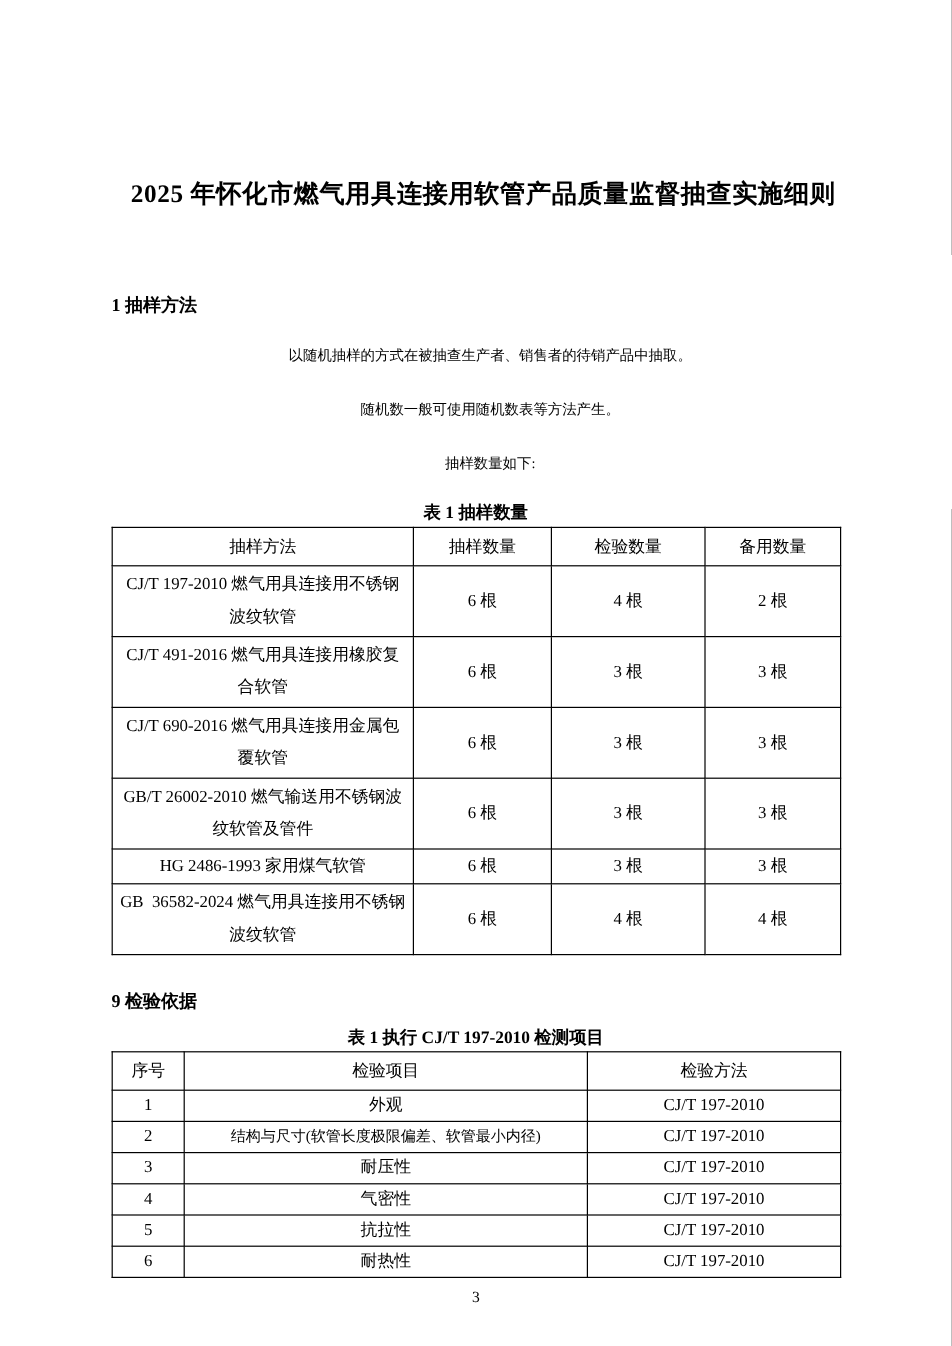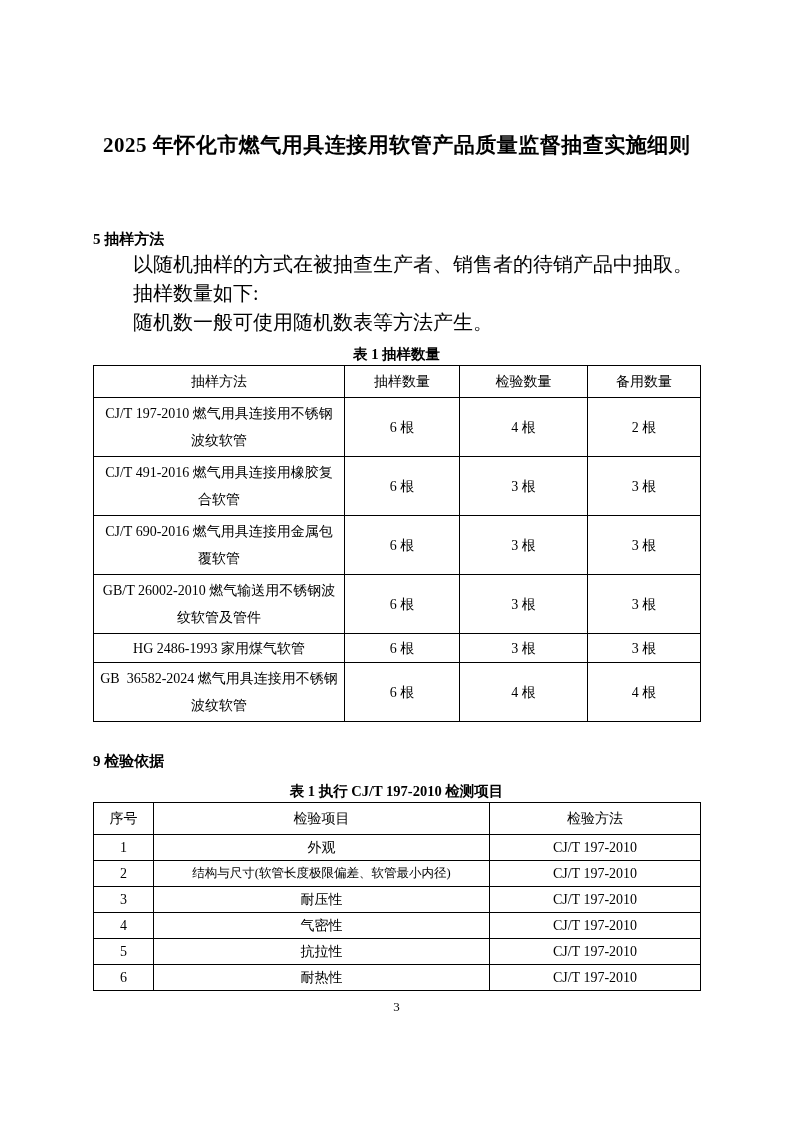--- a/index.html
+++ b/index.html
@@ -9,41 +9,42 @@
     height: 1122px;
     margin: 0 auto;
     background: #ffffff;
     box-sizing: border-box;
     padding: 128px 93px 0 93px;
     font-family: "Liberation Serif", "DejaVu Serif", serif;
     color: #000000;
     overflow: hidden;
   }
   .doc-title {
-    margin: 0;
+    margin: 16px;
     text-align: center;
     font-size: 21px;
     font-weight: bold;
     line-height: 34px;
     letter-spacing: 0.5px;
     white-space: nowrap;
   }
   .sec-heading {
     margin: 0;
     margin-top: 66px;
     font-size: 15px;
     font-weight: bold;
     line-height: 22px;
   }
   .sec-heading.second { margin-top: 28px; }
   .body-p {
-    margin: 0;
-    font-size: 20px;
+    margin: 16px;
+    font-size: 12px;
     line-height: 29px;
     text-indent: 2em;
+    text-align: center;
   }
   .tbl-caption {
     margin-top: 6px;
     text-align: center;
     font-size: 14.5px;
     font-weight: bold;
     line-height: 22px;
   }
   .tbl-caption.second { margin-top: 8px; }
   table.doc-table {
@@ -76,25 +77,25 @@
     line-height: 18px;
   }
 </style>
 </head>
 <body>
 
 <div class="page">
 
   <h1 class="doc-title">2025 年怀化市燃气用具连接用软管产品质量监督抽查实施细则</h1>
 
-  <h2 class="sec-heading">5 抽样方法</h2>
+  <h2 class="sec-heading">1 抽样方法</h2>
 
   <p class="body-p">以随机抽样的方式在被抽查生产者、销售者的待销产品中抽取。</p>
+  <p class="body-p">随机数一般可使用随机数表等方法产生。</p>
   <p class="body-p">抽样数量如下:</p>
-  <p class="body-p">随机数一般可使用随机数表等方法产生。</p>
 
   <div class="tbl-caption">表 1 抽样数量</div>
 
   <table class="doc-table t1">
     <colgroup>
       <col style="width:251px">
         <col style="width:115px">
         <col style="width:128px">
         <col style="width:113px">
     </colgroup>

